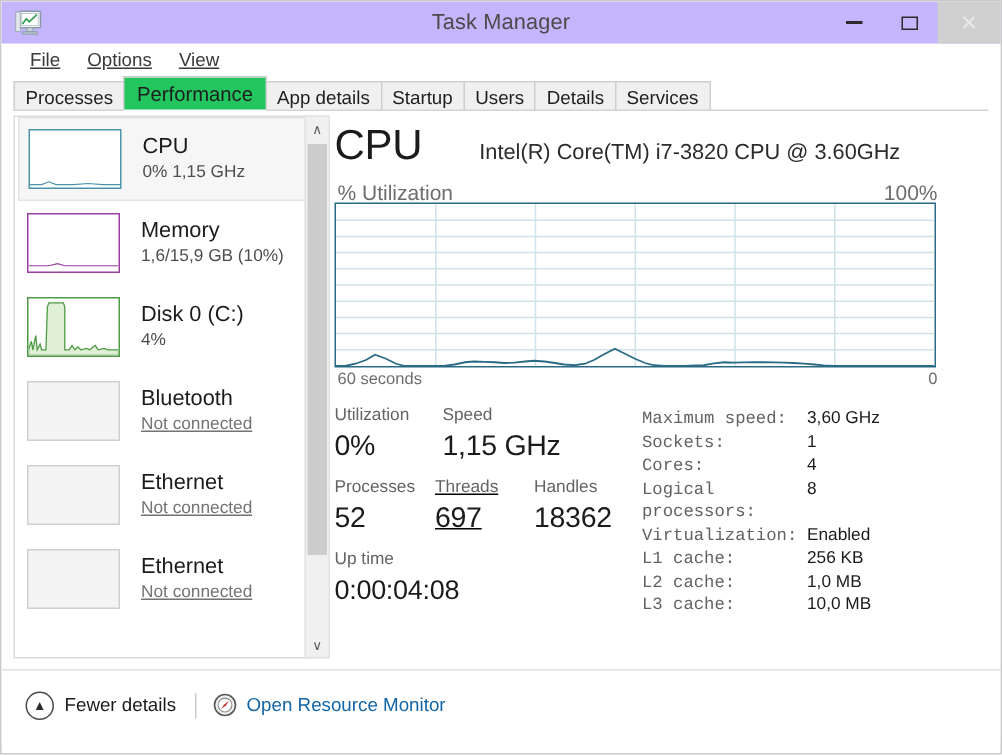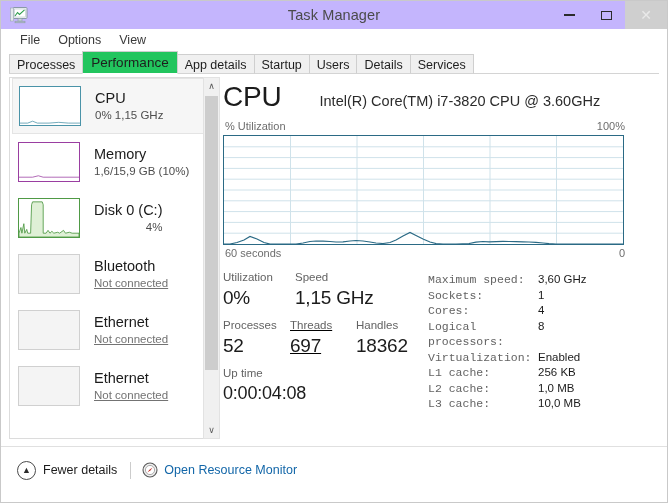--- a/index.html
+++ b/index.html
@@ -93,20 +93,21 @@
     height: 22px;
     display: flex;
     align-items: center;
     padding-left: 10px;
     background: #ffffff;
     font-size: 12.5px;
     color: #3a3a3a;
   }
   .menu-item {
     padding: 2px 9px 3px 9px;
+    text-decoration: underline;
   }
 
   
   .tabstrip {
     position: relative;
     height: 23px;
     background: #ffffff;
     padding-left: 8px;
     display: flex;
     align-items: flex-end;
@@ -199,21 +200,20 @@
   .side-title {
     font-size: 14.5px;
     color: #1b1b1b;
     line-height: 17px;
   }
   .side-sub {
     font-size: 11.5px;
     color: #4d4d4d;
     line-height: 15px;
     margin-top: 1px;
-    text-align: right;
   }
   .side-sub.dim { color: #737373; text-decoration: underline; }
 
   
   .scrollbar {
     position: absolute;
     left: 202px;
     top: 3px;
     width: 17px;
     height: 362px;
@@ -262,21 +262,21 @@
   }
   .main-sub {
     font-size: 14.5px;
     color: #2b2b2b;
     margin-left: 38px;
   }
   .axis-row {
     position: relative;
     height: 15px;
     width: 402px;
-    font-size: 11px;
+    font-size: 14px;
     color: #6d6d6d;
   }
   .axis-left { position: absolute; left: 2px; top: 0; }
   .axis-right { position: absolute; right: 0; top: 0; }
 
   .graph {
     position: relative;
     width: 401px;
     height: 110px;
     border: 1px solid #2b6a85;

